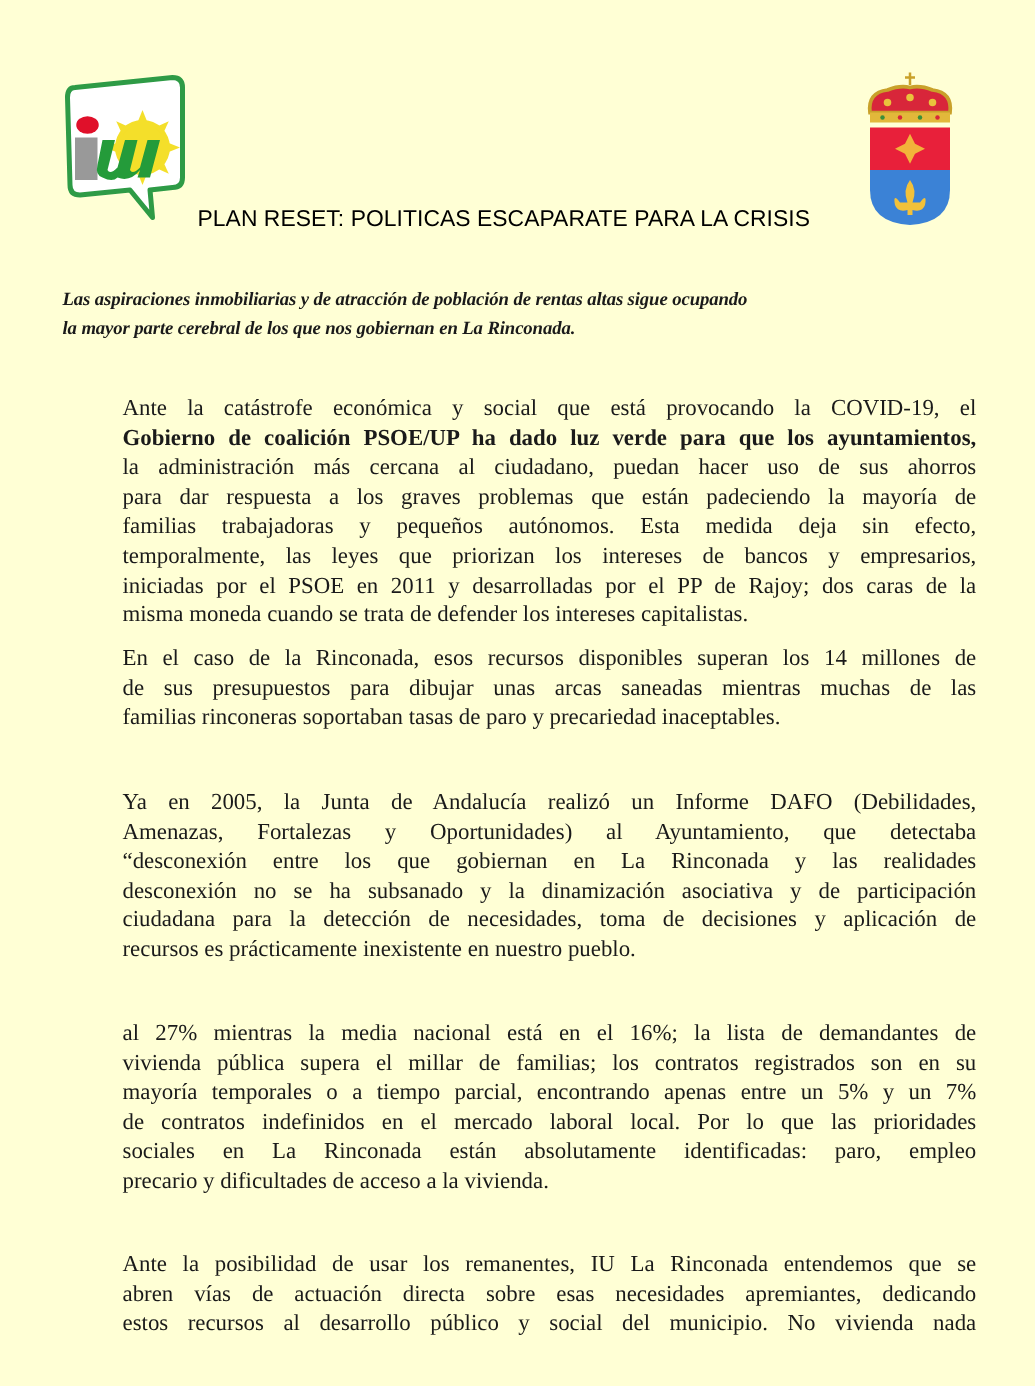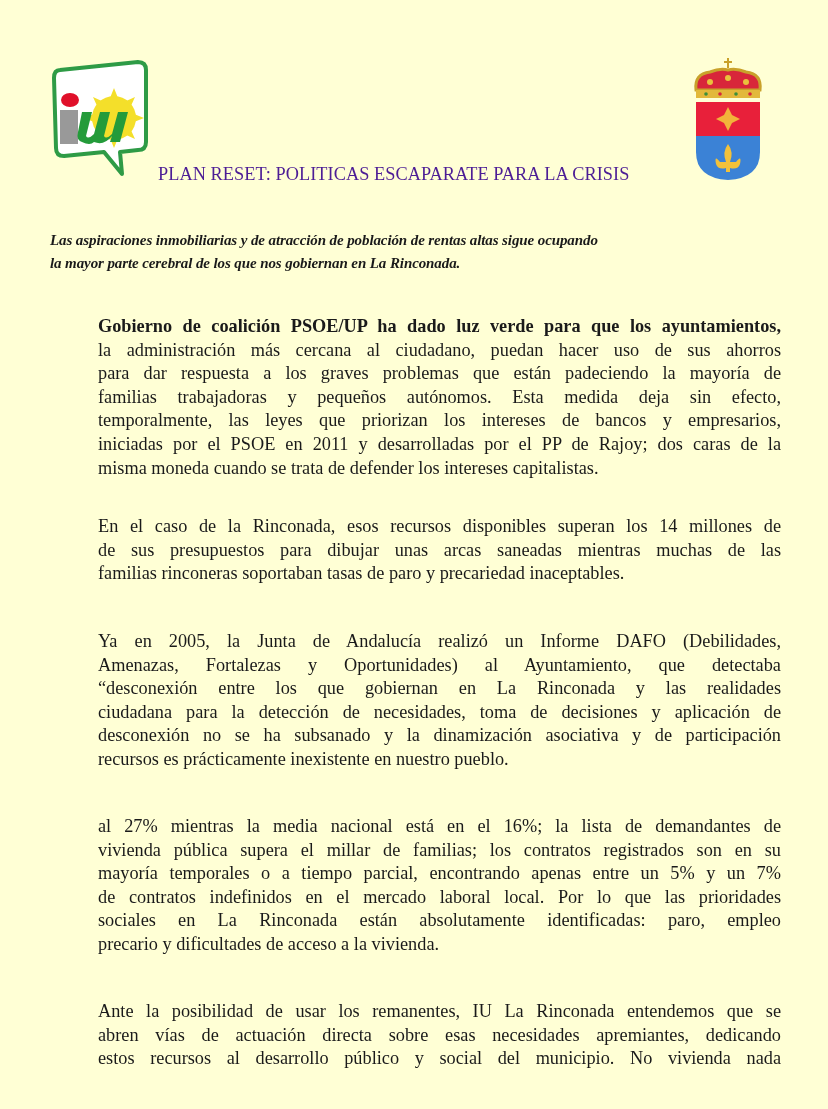--- a/index.html
+++ b/index.html
@@ -7,22 +7,22 @@
       width: 828px; height: 1109px; overflow: hidden;
       background: #FFFFD5;
       position: relative;
       font-family: "Liberation Serif", "DejaVu Serif", serif;
       color: #1a1a1a;
     }
     .logo-iu { position: absolute; left: 46px; top: 56px; width: 108px; height: 124px; }
     .logo-crest { position: absolute; left: 690px; top: 56px; width: 76px; height: 126px; }
     .doc-title {
       position: absolute; left: 158px; top: 164px; width: 570px;
-      font-family: Liberation Serif, serif;
-      font-size: 18.3px; color: #4c1d95; letter-spacing: 0.05px;
+      font-family: Liberation Sans, sans-serif;
+      font-size: 18.3px; color: #000000; letter-spacing: 0.05px;
       white-space: nowrap;
     }
     .lead {
       position: absolute; left: 50px; top: 229px; width: 740px;
       font-family: "Liberation Serif", serif;
       font-weight: bold; font-style: italic;
       font-size: 15px; line-height: 23px;
       letter-spacing: -0.1px;
     }
     .lead .ln { display: block; white-space: nowrap; }
@@ -84,41 +84,42 @@
 </svg>
 
 <div class="doc-title">PLAN RESET: POLITICAS ESCAPARATE PARA LA CRISIS</div>
 
 <div class="lead">
   <span class="ln">Las aspiraciones inmobiliarias y de atracción de población de rentas altas sigue ocupando</span>
   <span class="ln">la mayor parte cerebral de los que nos gobiernan en La Rinconada.</span>
 </div>
 
 <div class="para" id="p1">
+  <span class="ln" style="white-space: normal; text-align: justify; text-align-last: justify;">Ante la catástrofe económica y social que está provocando la COVID-19, el</span>
   <span class="ln" style="white-space: normal; text-align: justify; text-align-last: justify; font-weight: bold;">Gobierno de coalición PSOE/UP ha dado luz verde para que los ayuntamientos,</span>
   <span class="ln" style="white-space: normal; text-align: justify; text-align-last: justify;">la administración más cercana al ciudadano, puedan hacer uso de sus ahorros</span>
   <span class="ln" style="white-space: normal; text-align: justify; text-align-last: justify;">para dar respuesta a los graves problemas que están padeciendo la mayoría de</span>
   <span class="ln" style="white-space: normal; text-align: justify; text-align-last: justify;">familias trabajadoras y pequeños autónomos. Esta medida deja sin efecto,</span>
   <span class="ln" style="white-space: normal; text-align: justify; text-align-last: justify;">temporalmente, las leyes que priorizan los intereses de bancos y empresarios,</span>
   <span class="ln" style="white-space: normal; text-align: justify; text-align-last: justify;">iniciadas por el PSOE en 2011 y desarrolladas por el PP de Rajoy; dos caras de la</span>
   <span class="ln last">misma moneda cuando se trata de defender los intereses capitalistas.</span>
 </div>
 
 <div class="para" id="p2">
   <span class="ln" style="white-space: normal; text-align: justify; text-align-last: justify;">En el caso de la Rinconada, esos recursos disponibles superan los 14 millones de</span>
   <span class="ln" style="white-space: normal; text-align: justify; text-align-last: justify;">de sus presupuestos para dibujar unas arcas saneadas mientras muchas de las</span>
   <span class="ln last">familias rinconeras soportaban tasas de paro y precariedad inaceptables.</span>
 </div>
 
 <div class="para" id="p3">
   <span class="ln" style="white-space: normal; text-align: justify; text-align-last: justify;">Ya en 2005, la Junta de Andalucía realizó un Informe DAFO (Debilidades,</span>
   <span class="ln" style="white-space: normal; text-align: justify; text-align-last: justify;">Amenazas, Fortalezas y Oportunidades) al Ayuntamiento, que detectaba</span>
   <span class="ln" style="white-space: normal; text-align: justify; text-align-last: justify;">“desconexión entre los que gobiernan en La Rinconada y las realidades</span>
+  <span class="ln" style="white-space: normal; text-align: justify; text-align-last: justify;">desconexión no se ha subsanado y la dinamización asociativa y de participación</span>
   <span class="ln" style="white-space: normal; text-align: justify; text-align-last: justify;">ciudadana para la detección de necesidades, toma de decisiones y aplicación de</span>
-  <span class="ln" style="white-space: normal; text-align: justify; text-align-last: justify;">desconexión no se ha subsanado y la dinamización asociativa y de participación</span>
   <span class="ln last">recursos es prácticamente inexistente en nuestro pueblo.</span>
 </div>
 
 <div class="para" id="p4">
   <span class="ln" style="white-space: normal; text-align: justify; text-align-last: justify;">al 27% mientras la media nacional está en el 16%; la lista de demandantes de</span>
   <span class="ln" style="white-space: normal; text-align: justify; text-align-last: justify;">vivienda pública supera el millar de familias; los contratos registrados son en su</span>
   <span class="ln" style="white-space: normal; text-align: justify; text-align-last: justify;">mayoría temporales o a tiempo parcial, encontrando apenas entre un 5% y un 7%</span>
   <span class="ln" style="white-space: normal; text-align: justify; text-align-last: justify;">de contratos indefinidos en el mercado laboral local. Por lo que las prioridades</span>
   <span class="ln" style="white-space: normal; text-align: justify; text-align-last: justify;">sociales en La Rinconada están absolutamente identificadas: paro, empleo</span>
   <span class="ln last">precario y dificultades de acceso a la vivienda.</span>

